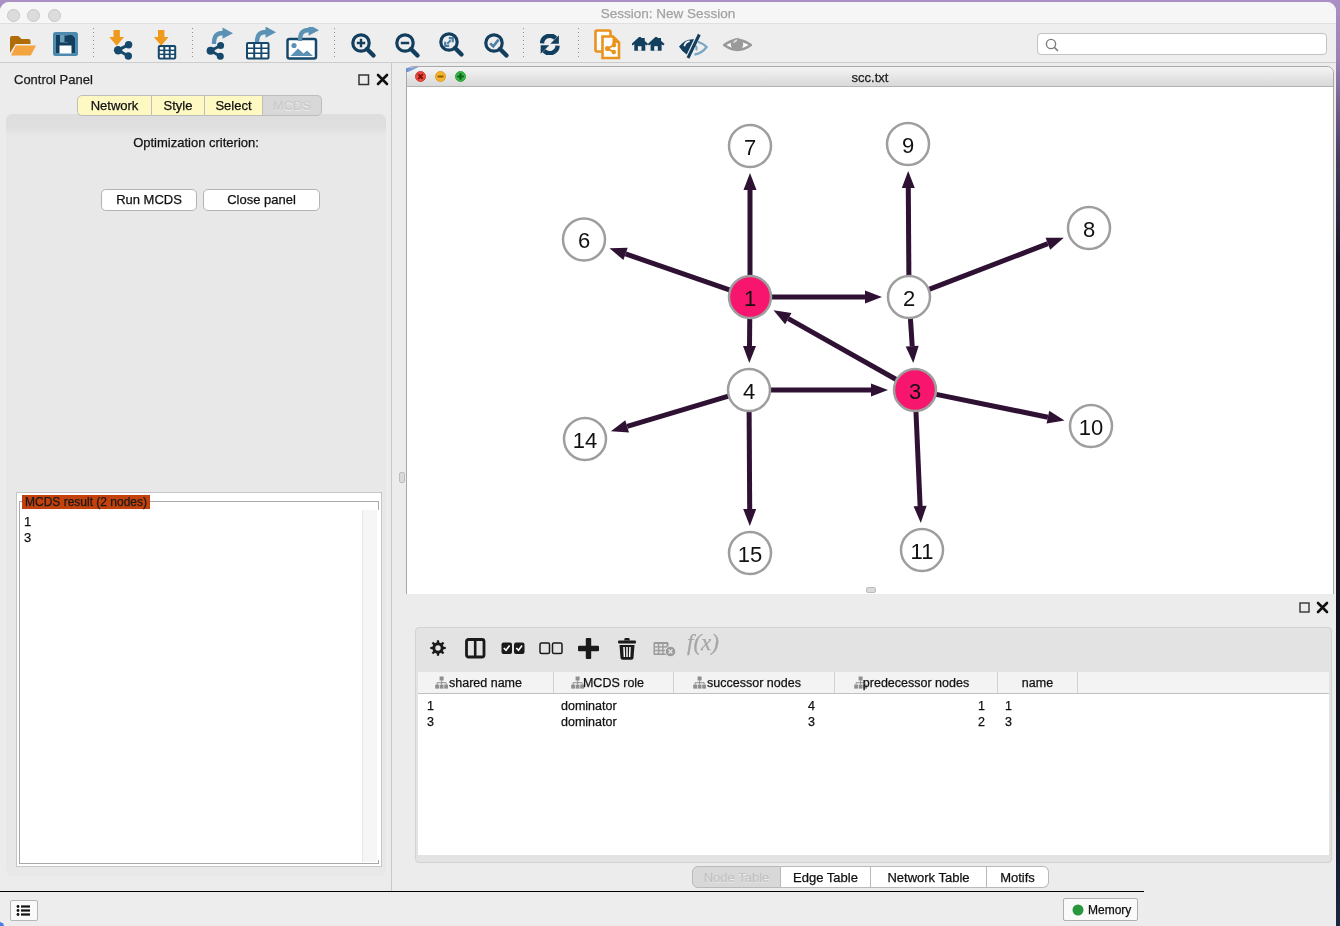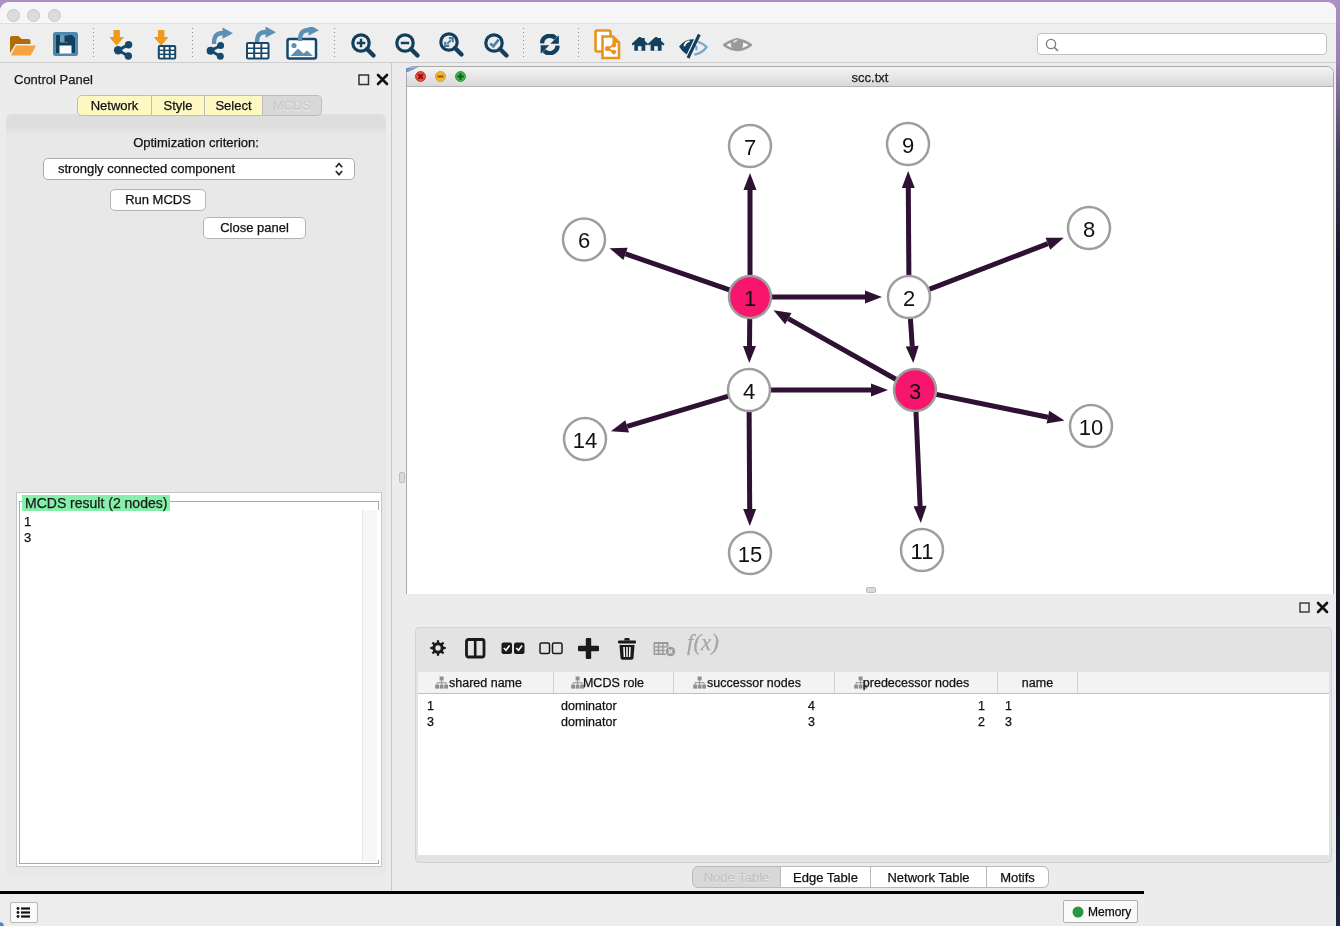--- a/index.html
+++ b/index.html
@@ -23,21 +23,21 @@
 .tabrow{position:absolute;display:flex;}
 .tab{height:21px;font-size:13px;color:#111;background:#fef9c3;border:1px solid #bdbdbd;border-left:none;display:flex;align-items:center;justify-content:center;}
 .tab.first{border-left:1px solid #bdbdbd;border-radius:5px 0 0 5px;}
 .tab.last{border-radius:0 5px 5px 0;}
 .tab.sel{background:#d8d8d8;color:#c9c9c9;text-shadow:0 1px 0 #f2f2f2;}
 #optlabel{position:absolute;left:0;top:72px;width:392px;text-align:center;font-size:13px;color:#111;}
 #combo{position:absolute;left:43px;top:95px;width:312px;height:22px;background:#fff;border:1px solid #acacac;border-radius:5px;font-size:13px;color:#111;line-height:20px;padding-left:14px;}
 .btn{position:absolute;height:22px;background:#fff;border:1px solid #b3b3b3;border-radius:5px;font-size:13px;color:#111;text-align:center;line-height:20px;}
 #fieldset{position:absolute;left:16px;top:429px;width:366px;height:375px;background:#fff;border:1px solid #c6c6c6;}
 #fsborder{position:absolute;left:2px;top:8px;right:2px;bottom:2px;border:1px solid #a8a8a8;}
-#legend{position:absolute;left:5px;top:2px;background:#86efac;padding:0 3px;font-size:14px;color:#1a1a1a;}
+#legend{position:absolute;left:5px;top:2px;background:#c2410c;padding:0 3px;font-size:12px;color:#1a1a1a;}
 #resultbox{position:absolute;left:4px;top:17px;width:358px;height:350px;background:#fff;font-size:13px;color:#111;}
 #vscroll{position:absolute;left:345px;top:17px;width:15px;height:352px;background:#f6f6f6;border-left:1px solid #e8e8e8;}
 
 #net{position:absolute;left:406px;top:64px;width:928px;height:662px;background:#fff;border:1px solid #a8a8a8;border-radius:7px 7px 0 0;}
 #nettb{position:absolute;left:0;top:0;width:926px;height:20px;background:linear-gradient(180deg,#f4f4f4,#d9d9d9);border-bottom:1px solid #b3b3b3;border-radius:7px 7px 0 0;}
 .mac{position:absolute;top:3.5px;width:11px;height:11px;border-radius:50%;}
 #nettitle{position:absolute;left:0;top:3px;width:926px;text-align:center;font-size:13px;color:#1a1a1a;}
 
 #tp{position:absolute;left:406px;top:592px;width:928px;height:297px;background:#ececec;}
 #tptitle{position:absolute;left:12px;top:6px;font-size:13px;color:#1a1a1a;margin-top:38px;}
@@ -46,31 +46,32 @@
 #thead{position:absolute;left:0;top:0;width:911px;height:22px;background:#f3f3f3;border-bottom:1px solid #c0c0c0;}
 .th{position:absolute;top:0;height:21px;border-right:1px solid #d2d2d2;font-size:12.5px;color:#111;display:flex;align-items:center;justify-content:center;}
 .td{position:absolute;font-size:12.5px;color:#111;height:16px;line-height:16px;}
 
 #seg{position:absolute;left:286px;top:272px;height:22px;display:flex;}
 .segb{height:22px;font-size:13px;color:#111;background:#fff;border:1px solid #b9b9b9;border-left:none;display:flex;align-items:center;justify-content:center;}
 .segb.first{border-left:1px solid #b9b9b9;border-radius:6px 0 0 6px;}
 .segb.last{border-radius:0 6px 6px 0;}
 .segb.sel{background:#d8d8d8;color:#c2c2c2;text-shadow:0 1px 0 #eee;}
 
-#status{position:absolute;left:0;top:889px;width:1144px;height:33px;background:#ededed;border-top:3px solid #000000;}
+#status{position:absolute;left:0;top:889px;width:1144px;height:33px;background:#ededed;border-top:1px solid #000000;}
 #memb{position:absolute;right:6px;top:6px;width:75px;height:23px;background:#fafafa;border:1px solid #b0b0b0;border-radius:2px;font-size:12px;color:#111;}
 #listb{position:absolute;left:10px;top:8px;width:28px;height:21px;background:#fafafa;border:1px solid #b7b7b7;border-radius:2px;}
 </style></head>
 <body>
 <div id="desktop"></div>
 <div id="win">
   <div id="titlebar">
     <div class="tl" style="left:7px;"></div>
     <div class="tl" style="left:27px;"></div>
     <div class="tl" style="left:48px;"></div>
+    <div id="wtitle">Session: New Session</div>
   </div>
   <div id="toolbar">
     <svg class="abs" style="left:8px;top:6px;" width="30" height="28" viewBox="0 0 30 28">
         <path d="M2 23 L2 8 Q2 6 4 6 L10.5 6 L13.5 9 L20.5 9 Q22.5 9 22.5 11 L22.5 14 L7.5 14 Z" fill="#b06c08"></path>
         <path d="M7.8 15.5 L28 15.5 L22.8 25.5 L3 25.5 Z" fill="#f3a43e"></path>
       </svg>
     <svg class="abs" style="left:53px;top:8px;" width="25" height="25" viewBox="0 0 25 25">
         <rect x="0" y="0" width="25" height="24" rx="2.5" fill="#4e89ae"></rect>
         <path d="M3 3 h16 l3 3 v15 h-19 z" fill="#133f5e"></path>
         <rect x="7" y="3" width="8" height="7.5" fill="#6b9cba"></rect>
@@ -206,28 +207,22 @@
         <path d="M2 2 L11 11 M11 2 L2 11" stroke="#111" stroke-width="2.6" stroke-linecap="round"></path>
       </svg>
     <div id="cpbody"></div>
     <div class="tabrow" style="left:77px;top:32px;">
       <div class="tab first" style="width:75px;">Network</div>
       <div class="tab" style="width:53px;">Style</div>
       <div class="tab" style="width:58px;">Select</div>
       <div class="tab sel last" style="width:59px;">MCDS</div>
     </div>
     <div id="optlabel">Optimization criterion:</div>
-    <div id="combo">strongly connected component
-      <svg width="11" height="15" style="position:absolute;right:9px;top:3px;">
-          <path d="M1.8 5.2 L5 1.6 L8.2 5.2" fill="none" stroke="#2a2a2a" stroke-width="1.7"></path>
-          <path d="M1.8 9 L5 12.6 L8.2 9" fill="none" stroke="#2a2a2a" stroke-width="1.7"></path>
-        </svg>
-    </div>
-    <div class="btn" style="left:110px;top:126px;width:96px;">Run MCDS</div>
-    <div class="btn" style="left:203px;top:126px;width:103px;margin-top:28px;">Close panel</div>
+    <div class="btn" style="left:101px;top:126px;width:96px;">Run MCDS</div>
+    <div class="btn" style="left:203px;top:126px;width:117px;">Close panel</div>
     <div id="fieldset">
       <div id="fsborder"></div>
       <div id="resultbox">
           <div style="padding:4px 0 0 3px;line-height:16px;">1<br>3</div>
         </div>
       <div id="vscroll"></div>
       <div id="legend">MCDS result (2 nodes)</div>
     </div>
   </div>
   <div id="net">

